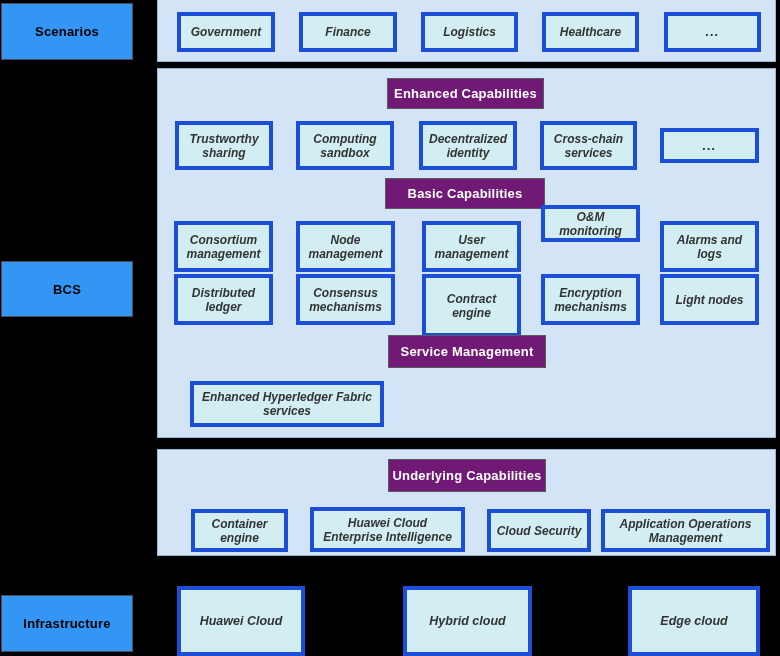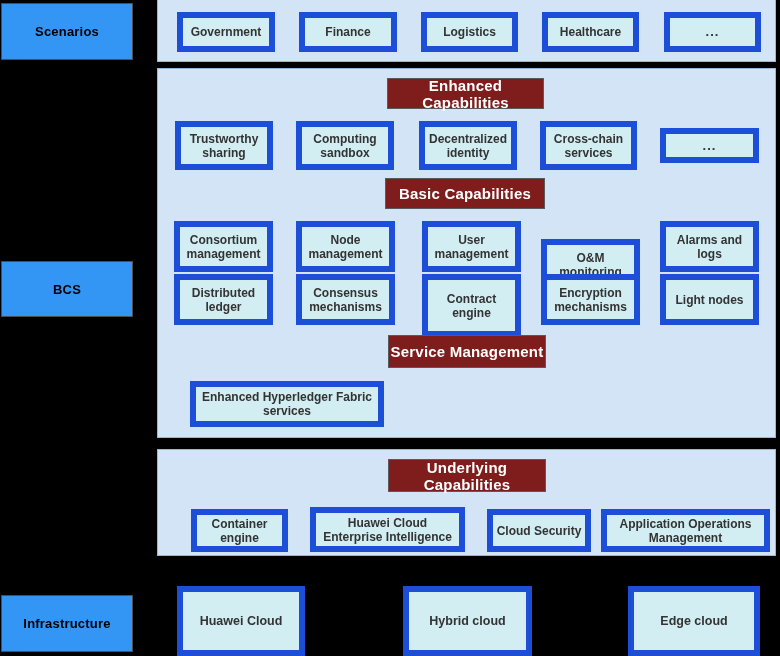--- a/index.html
+++ b/index.html
@@ -43,48 +43,49 @@
   .band {
     position: absolute;
     background: #d4e4f7;
     border: 1px solid #9bb6d4;
     box-sizing: border-box;
   }
 
   
   .chip {
     position: absolute;
-    background: #7f1d1d;
+    background: #701a75;
     border: 1px solid #5a5a5a;
     color: #ffffff;
     font-weight: bold;
-    font-size: 15px;
+    font-size: 13px;
     display: flex;
     align-items: center;
     justify-content: center;
     text-align: center;
     box-sizing: border-box;
     letter-spacing: .2px;
   }
 
   
   .cell {
     position: absolute;
     background: #d2eef2;
-    border: 6px solid #1d4ed8;
+    border: 4px solid #1d4ed8;
     color: #333333;
     font-weight: bold;
     font-size: 12px;
     line-height: 14px;
     display: flex;
     align-items: center;
     justify-content: center;
     text-align: center;
     box-sizing: border-box;
     padding: 0 3px;
+    font-style: italic;
   }
   .cell.dots { font-size: 13px; letter-spacing: 1px; }
   .cell.infra { font-size: 12.5px; }
 </style>
 </head>
 <body>
 
 <div class="stage">
 
   <div class="rail-label" style="left:1px; top:3px; width:132px; height:57px;">
@@ -147,21 +148,21 @@
 
   <div class="cell" style="left:174px; top:221px; width:99px; height:51px;">
     <span>Consortium management</span>
   </div>
   <div class="cell" style="left:296px; top:221px; width:99px; height:51px;">
     <span>Node management</span>
   </div>
   <div class="cell" style="left:422px; top:221px; width:99px; height:51px;justify-content:flex-end;">
     <span>User management</span>
   </div>
-  <div class="cell" style="left:541px; top:239px; width:99px; height:51px;">
+  <div class="cell" style="left:541px; top:205px; width:99px; height:37px;">
     <span>O&amp;M monitoring</span>
   </div>
   <div class="cell" style="left:660px; top:221px; width:99px; height:51px;">
     <span>Alarms and logs</span>
   </div>
 
   <div class="cell" style="left:174px; top:274px; width:99px; height:51px;">
     <span>Distributed ledger</span>
   </div>
   <div class="cell" style="left:296px; top:274px; width:99px; height:51px;">

